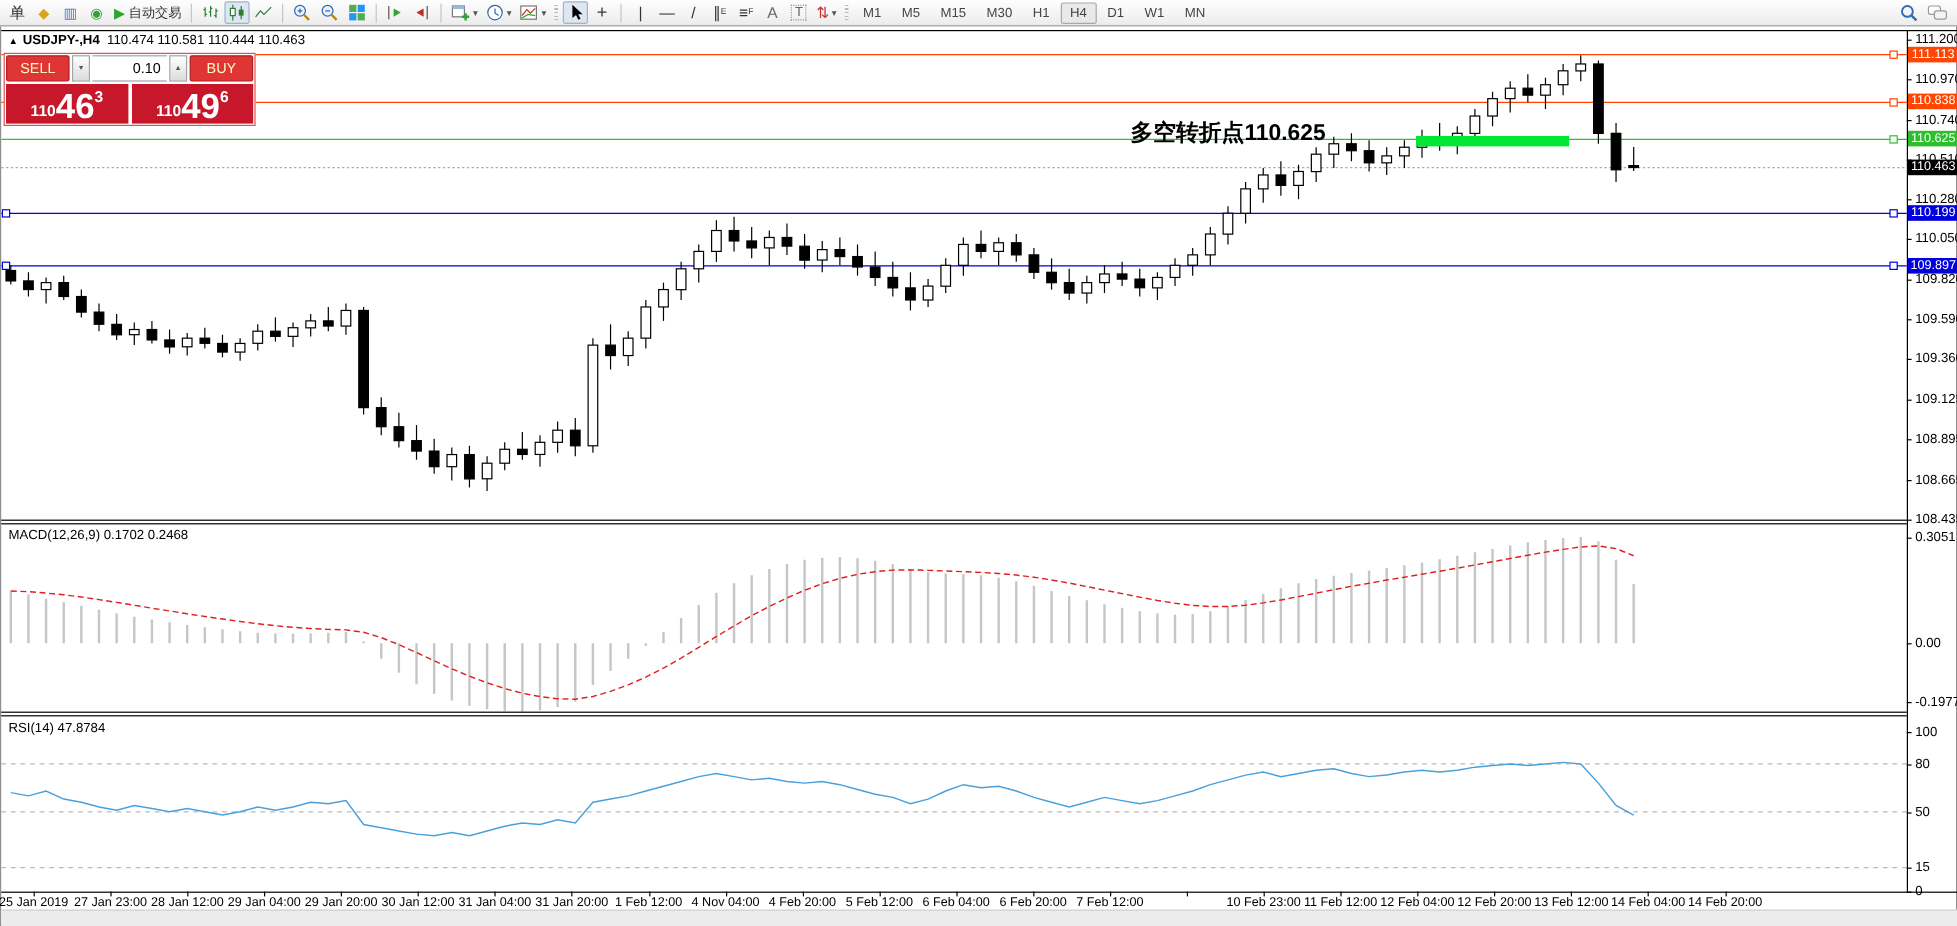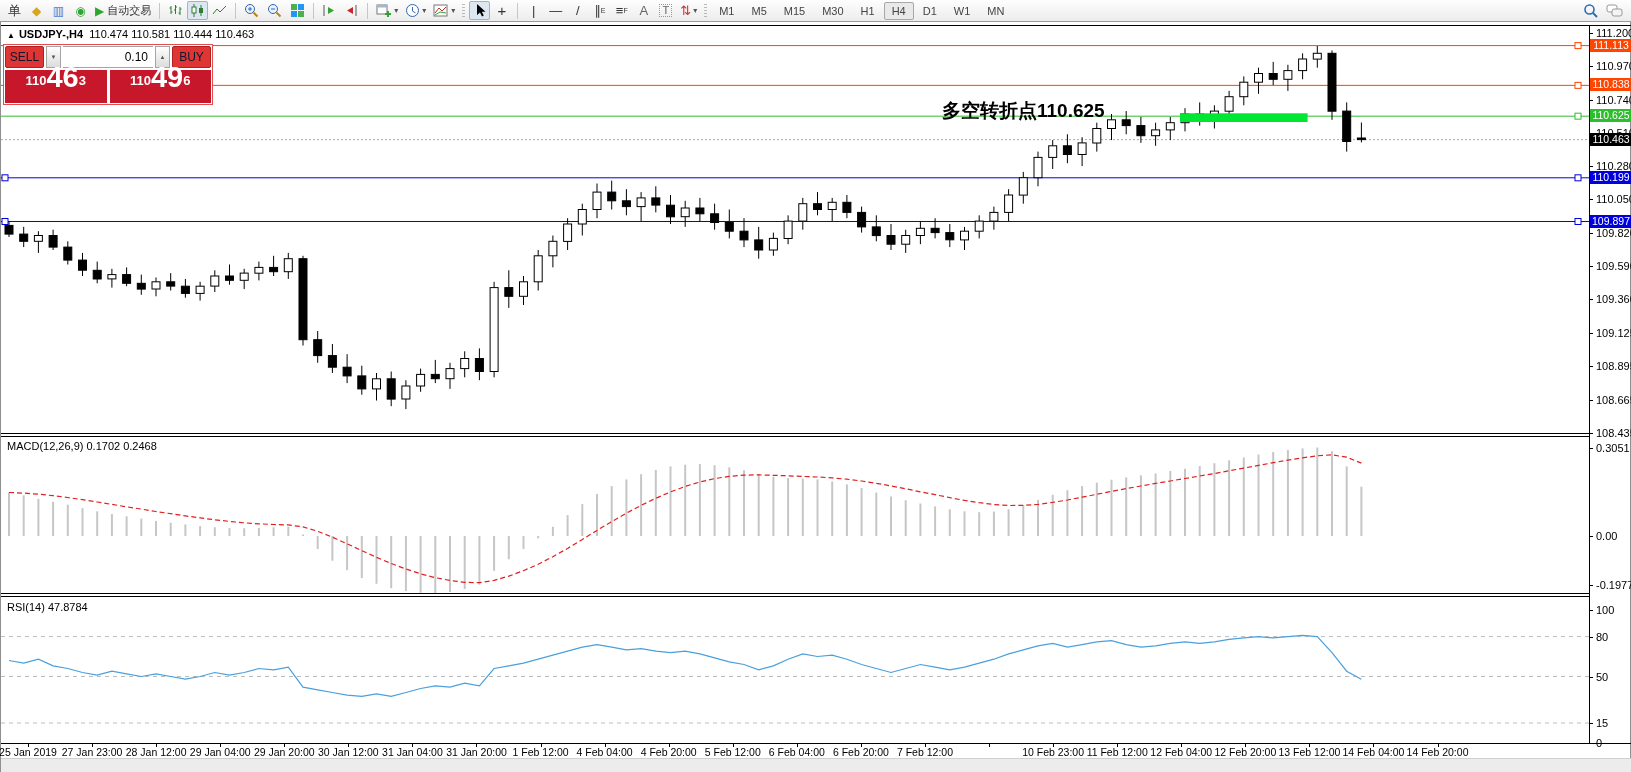--- a/index.html
+++ b/index.html
@@ -44,29 +44,29 @@
 #chart-title .col{font-size:8px;margin-right:4px}
 .ind-label{position:absolute;left:6px;z-index:2}
 #macd-label{top:418px}
 #rsi-label{top:579px}
 #annotation{position:absolute;left:941px;top:76px;font-size:19px;font-weight:bold;z-index:2;white-space:nowrap}
 #bottomstrip{position:absolute;left:0;top:736px;width:1631px;height:14px;background:#ececec;border-top:1px solid #d0d0d0}
 
 .trade-panel{position:absolute;left:2px;top:22px;width:210px;z-index:5;background:#fff;
   border:1px solid #e05050;padding:1px}
 .tp-row1{display:flex;gap:2px;height:22px}
-.tp-sell,.tp-buy{width:39px;background:#e03535;color:#0f172a;border:1px solid #b02020;
+.tp-sell,.tp-buy{width:53px;background:#e03535;color:#fef9c3;border:1px solid #b02020;
   font-size:12px;border-radius:2px;font-family:inherit}
 .tp-dn,.tp-up{width:15px;background:linear-gradient(#fefefe,#dcdcdc);border:1px solid #a5a5a5;
   font-size:6px;color:#555;font-family:inherit}
 .tp-input{flex:1;min-width:0;border:1px solid #a5a5a5;border-left:0;border-right:0;
   text-align:right;padding-right:5px;font-size:12px;font-family:inherit}
 .tp-row2{display:flex;gap:3px;margin-top:2px;height:33px}
 .tp-price{flex:1;background:#c6172b;color:#fff;display:flex;align-items:flex-end;
-  justify-content:center;padding-bottom:12px}
+  justify-content:center;padding-bottom:0}
 .tp-small{font-size:13px;font-weight:bold;line-height:1;margin-bottom:4px}
 .tp-big{font-size:29px;font-weight:bold;line-height:.88}
 .tp-sup{font-size:13px;font-weight:bold;align-self:flex-start;margin-top:3px}
 </style>
 </head>
 <body>
 
 <div class="toolbar">
   <span class="tbtn">
     <span class="glyph">单</span>
@@ -642,21 +642,21 @@
       <div class="xlabel" style="left: 283.28px;">29 Jan 20:00</div>
       <div class="xtick" style="left: 347.35px;"></div>
       <div class="xlabel" style="left: 347.35px;">30 Jan 12:00</div>
       <div class="xtick" style="left: 411.42px;"></div>
       <div class="xlabel" style="left: 411.42px;">31 Jan 04:00</div>
       <div class="xtick" style="left: 475.49px;"></div>
       <div class="xlabel" style="left: 475.49px;">31 Jan 20:00</div>
       <div class="xtick" style="left: 539.56px;"></div>
       <div class="xlabel" style="left: 539.56px;">1 Feb 12:00</div>
       <div class="xtick" style="left: 603.63px;"></div>
-      <div class="xlabel" style="left: 603.63px;">4 Feb 04:00</div>
+      <div class="xlabel" style="left: 603.63px;">4 Nov 04:00</div>
       <div class="xtick" style="left: 667.7px;"></div>
       <div class="xlabel" style="left: 667.7px;">4 Feb 20:00</div>
       <div class="xtick" style="left: 731.77px;"></div>
       <div class="xlabel" style="left: 731.77px;">5 Feb 12:00</div>
       <div class="xtick" style="left: 795.84px;"></div>
       <div class="xlabel" style="left: 795.84px;">6 Feb 04:00</div>
       <div class="xtick" style="left: 859.91px;"></div>
       <div class="xlabel" style="left: 859.91px;">6 Feb 20:00</div>
       <div class="xtick" style="left: 923.98px;"></div>
       <div class="xlabel" style="left: 923.98px;">7 Feb 12:00</div>

